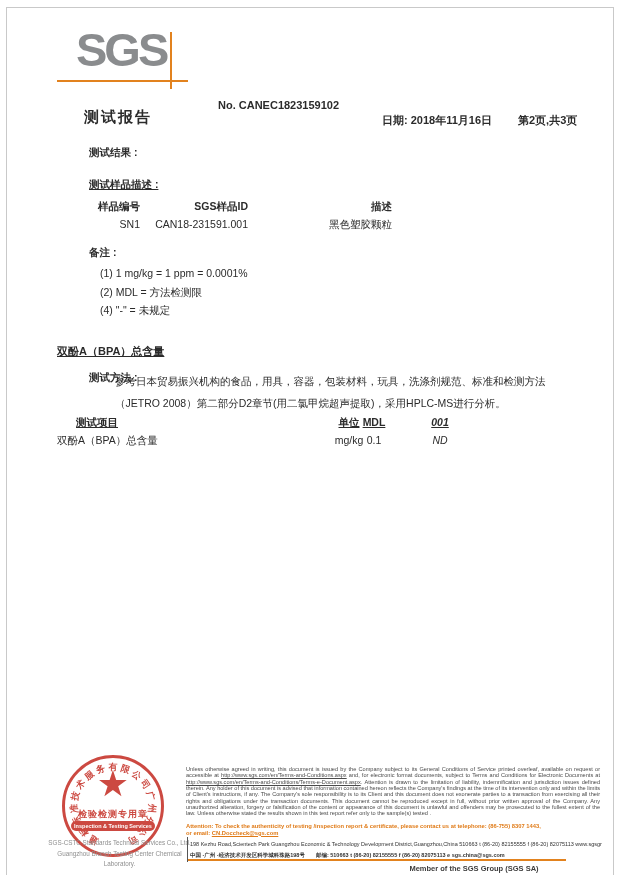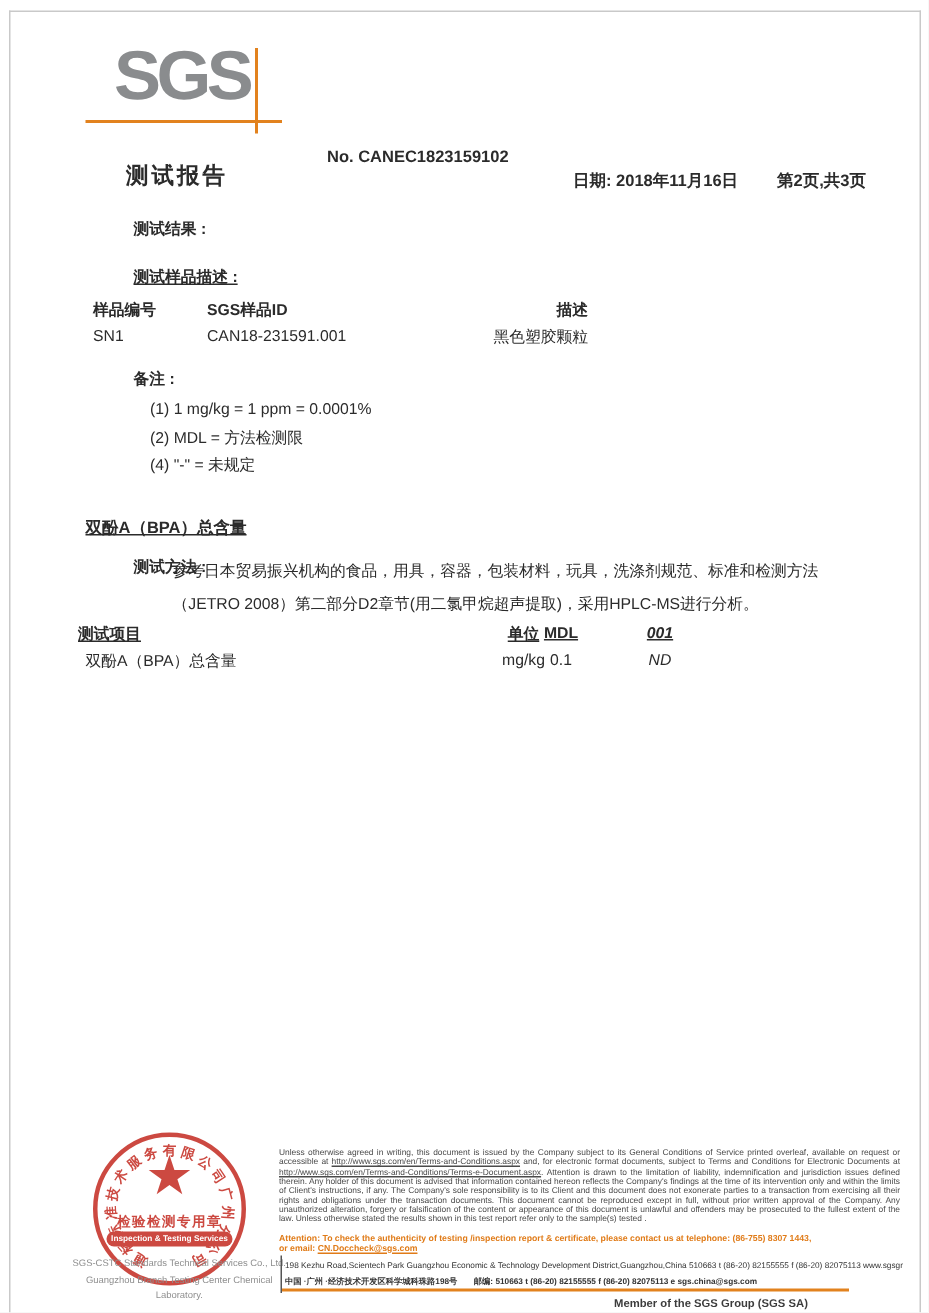--- a/index.html
+++ b/index.html
@@ -18,36 +18,36 @@
   .logo-vline{left:170px;top:32px;width:2px;height:57px;background:#e2821e;}
   .doc-title{left:57px;top:108px;font-size:15px;font-weight:bold;letter-spacing:2px;margin-left:27px;}
   .hdr-no{left:218px;top:99px;font-size:11px;font-weight:700;}
   .hdr-date{left:382px;top:113px;font-size:11px;font-weight:600;}
   .hdr-page{left:518px;top:113px;font-size:11px;font-weight:600;}
   
   .lbl{font-size:10.5px;font-weight:bold;margin-left:32px;}
   .txt{font-size:10.5px;}
   .results-label{left:57px;top:146px;}
   .sample-heading{left:57px;top:178px;text-decoration:underline;}
-  .col-c{text-align:left;}
+  .col-c{text-align:right;}
   .s-c1{left:62px;width:78px;}
   .s-c2{left:138px;width:110px;}
   .s-c3{left:242px;width:150px;text-align:right;}
   .s-hdr{top:200px;font-weight:bold;}
   .s-row{top:218px;}
   .notes-label{left:57px;top:246px;}
   .note{left:100px;width:320px;font-size:10.5px;line-height:18.5px;}
   .notes-block{left:100px;top:264px;width:330px;}
   .bpa-heading{left:57px;top:344px;font-size:11px;font-weight:bold;text-decoration:underline;}
   .method-label{left:57px;top:371px;}
   .method-text{left:115px;top:370px;width:465px;font-size:10.5px;line-height:22px;}
   
   .rt-hdr{top:416px;font-weight:bold;font-size:10.5px;text-decoration:underline;}
   .rt-row{top:434px;font-size:10.5px;}
-  .rt-item-h{left:52px;}
+  .rt-item-h{left:76px;}
   .rt-item{left:57px;width:260px;}
   .rt-unit{left:327px;width:44px;text-align:center;}
   .rt-mdl{left:354px;width:40px;text-align:center;}
   .rt-001{left:420px;width:40px;text-align:center;font-style:italic;}
   
   .stamp{left:62px;top:755px;width:96px;height:96px;border:3px solid #c83a31;
     border-radius:50%;opacity:.92;}
   .stamp-star{position:absolute;left:0;right:0;top:8px;text-align:center;
     font-size:36px;line-height:36px;color:#c83a31;}
   .stamp-line1{position:absolute;left:0;right:0;top:50px;text-align:center;

